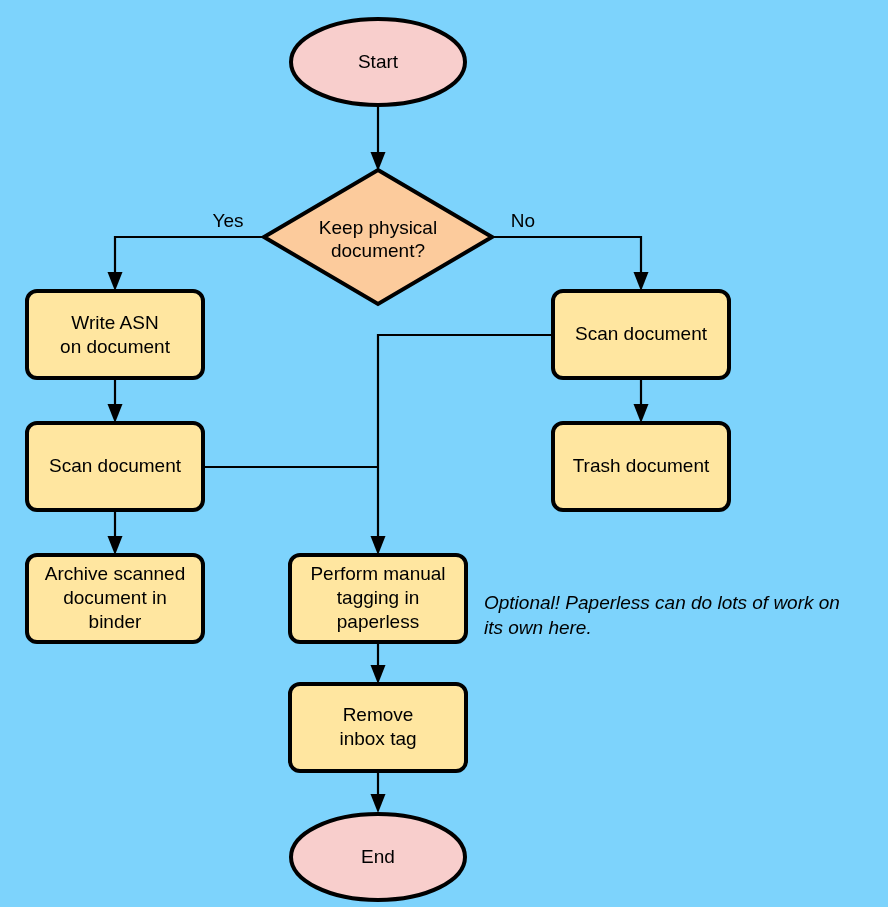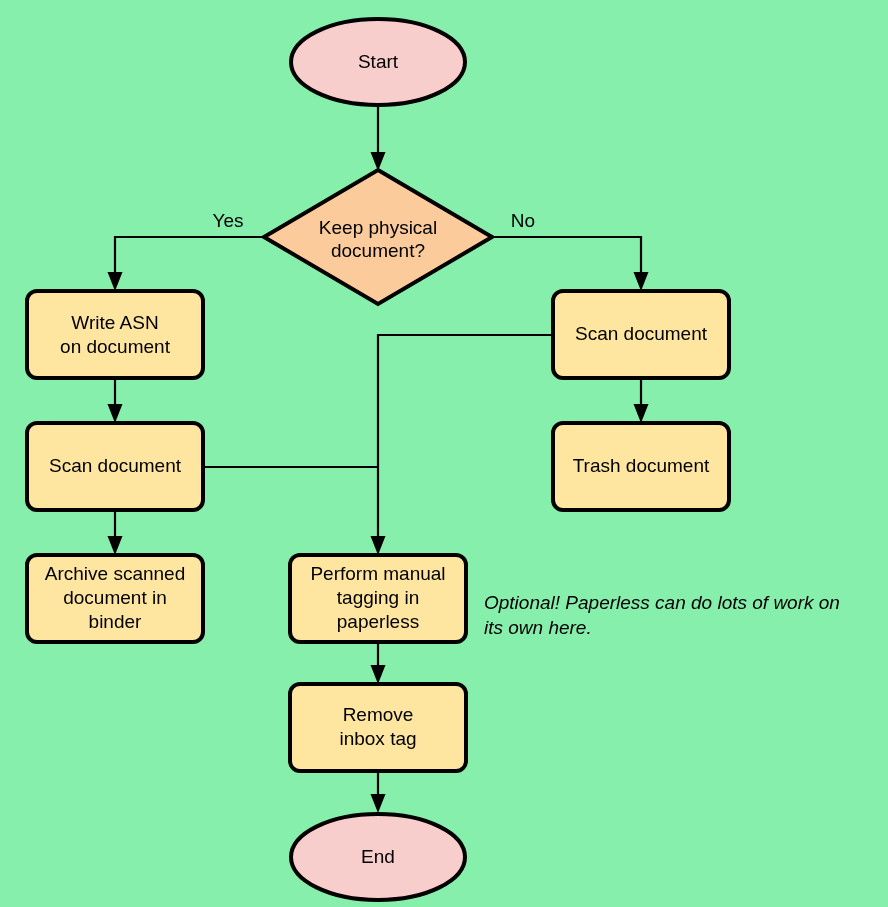--- a/index.html
+++ b/index.html
@@ -11,21 +11,21 @@
   body {
     width: 888px;
     height: 907px;
     font-family: "Liberation Sans", sans-serif;
     overflow: hidden;
   }
   #flow-root {
     position: relative;
     width: 888px;
     height: 907px;
-    background: #86efac;
+    background: #7dd3fc;
   }
   #flow-svg {
     position: absolute;
     top: 0;
     left: 0;
     width: 888px;
     height: 907px;
     display: block;
   }
   .node-label {

